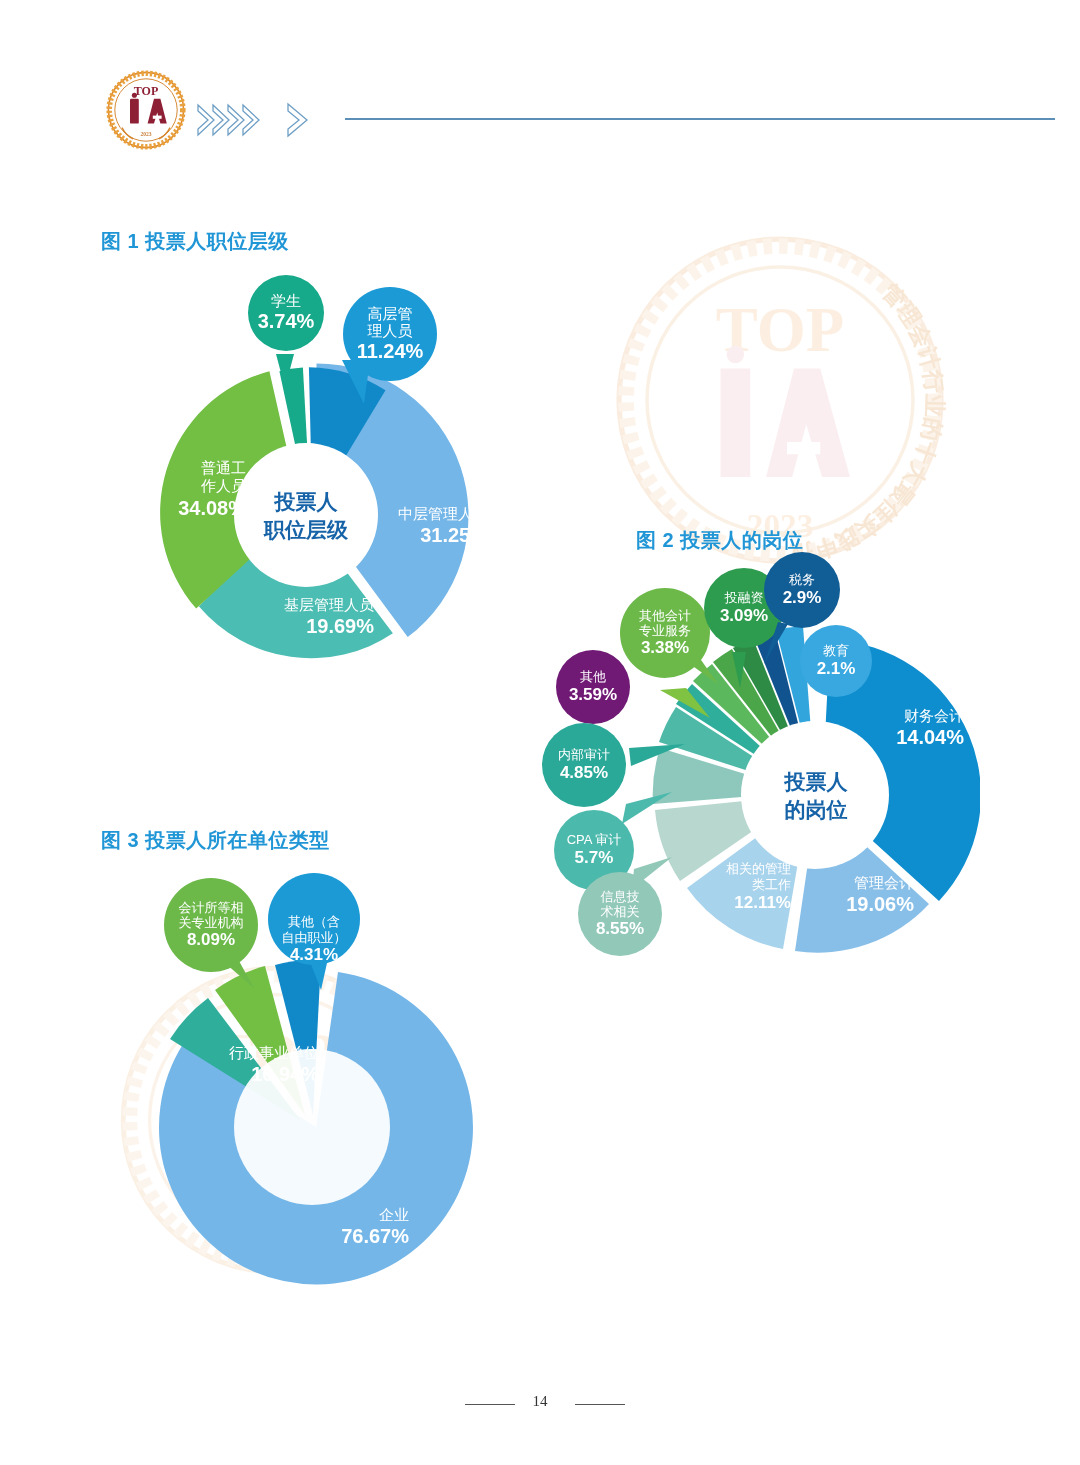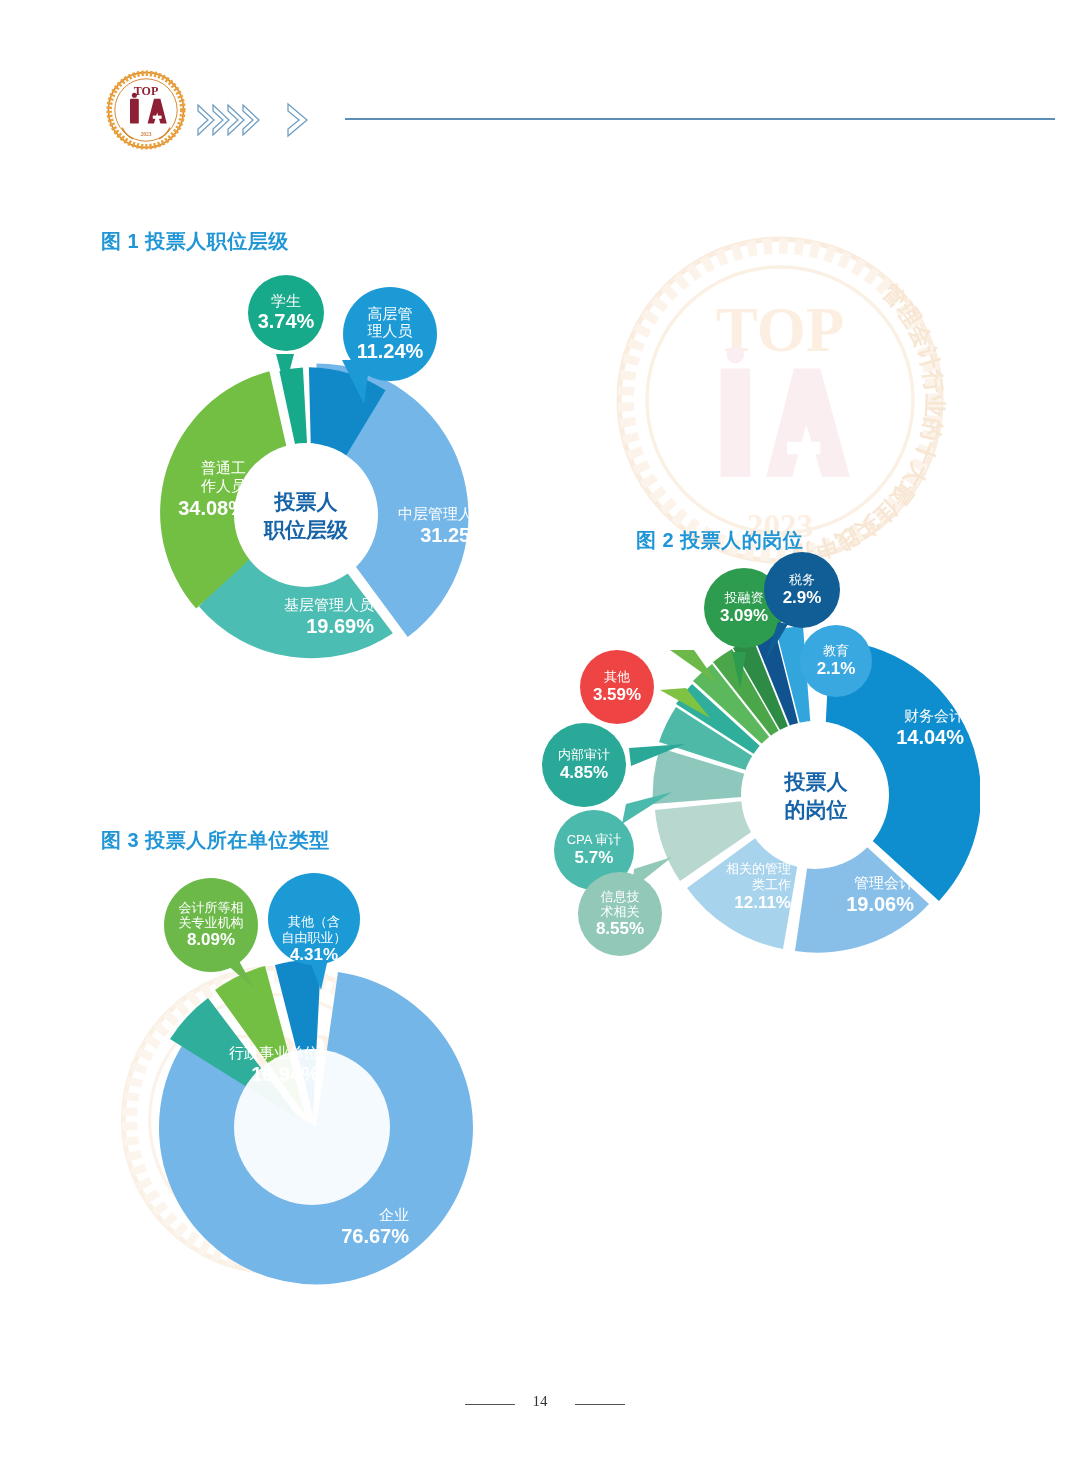--- a/index.html
+++ b/index.html
@@ -273,30 +273,37 @@
     <div class="slab sm" style="left:36px;top:236px;width:110px;">
       <span class="nm">相关的管理</span>
       <span class="nm">类工作</span>
       <span class="pc">12.11%</span>
     </div>
   </div>
 
   <svg style="position:absolute;left:658px;top:686px;" width="58" height="36">
     <path d="M2 4 L28 2 L52 32 Z" fill="#80c241"></path>
   </svg>
-  <div class="bub s" style="left:580px;top:650px;width:74px;height:74px;background:#ef4444;">
+  <div class="bub s" style="left:556px;top:650px;width:74px;height:74px;background:#701a75;">
     <span class="inner">
       <span class="nm">其他</span>
       <span class="pc">3.59%</span>
     </span>
   </div>
 
   <svg style="position:absolute;left:668px;top:648px;" width="56" height="40">
     <path d="M2 2 L26 2 L50 36 Z" fill="#6cb94a"></path>
   </svg>
+  <div class="bub s" style="left:620px;top:588px;width:90px;height:90px;background:#6cb94a;">
+    <span class="inner">
+      <span class="nm">其他会计</span>
+      <span class="nm">专业服务</span>
+      <span class="pc">3.38%</span>
+    </span>
+  </div>
 
   <svg style="position:absolute;left:728px;top:650px;" width="22" height="40">
     <path d="M4 2 L18 2 L12 38 Z" fill="#2e9c4f"></path>
   </svg>
   <div class="bub s" style="left:704px;top:568px;width:80px;height:80px;background:#2e9c4f;">
     <span class="inner">
       <span class="nm">投融资</span>
       <span class="pc">3.09%</span>
     </span>
   </div>

